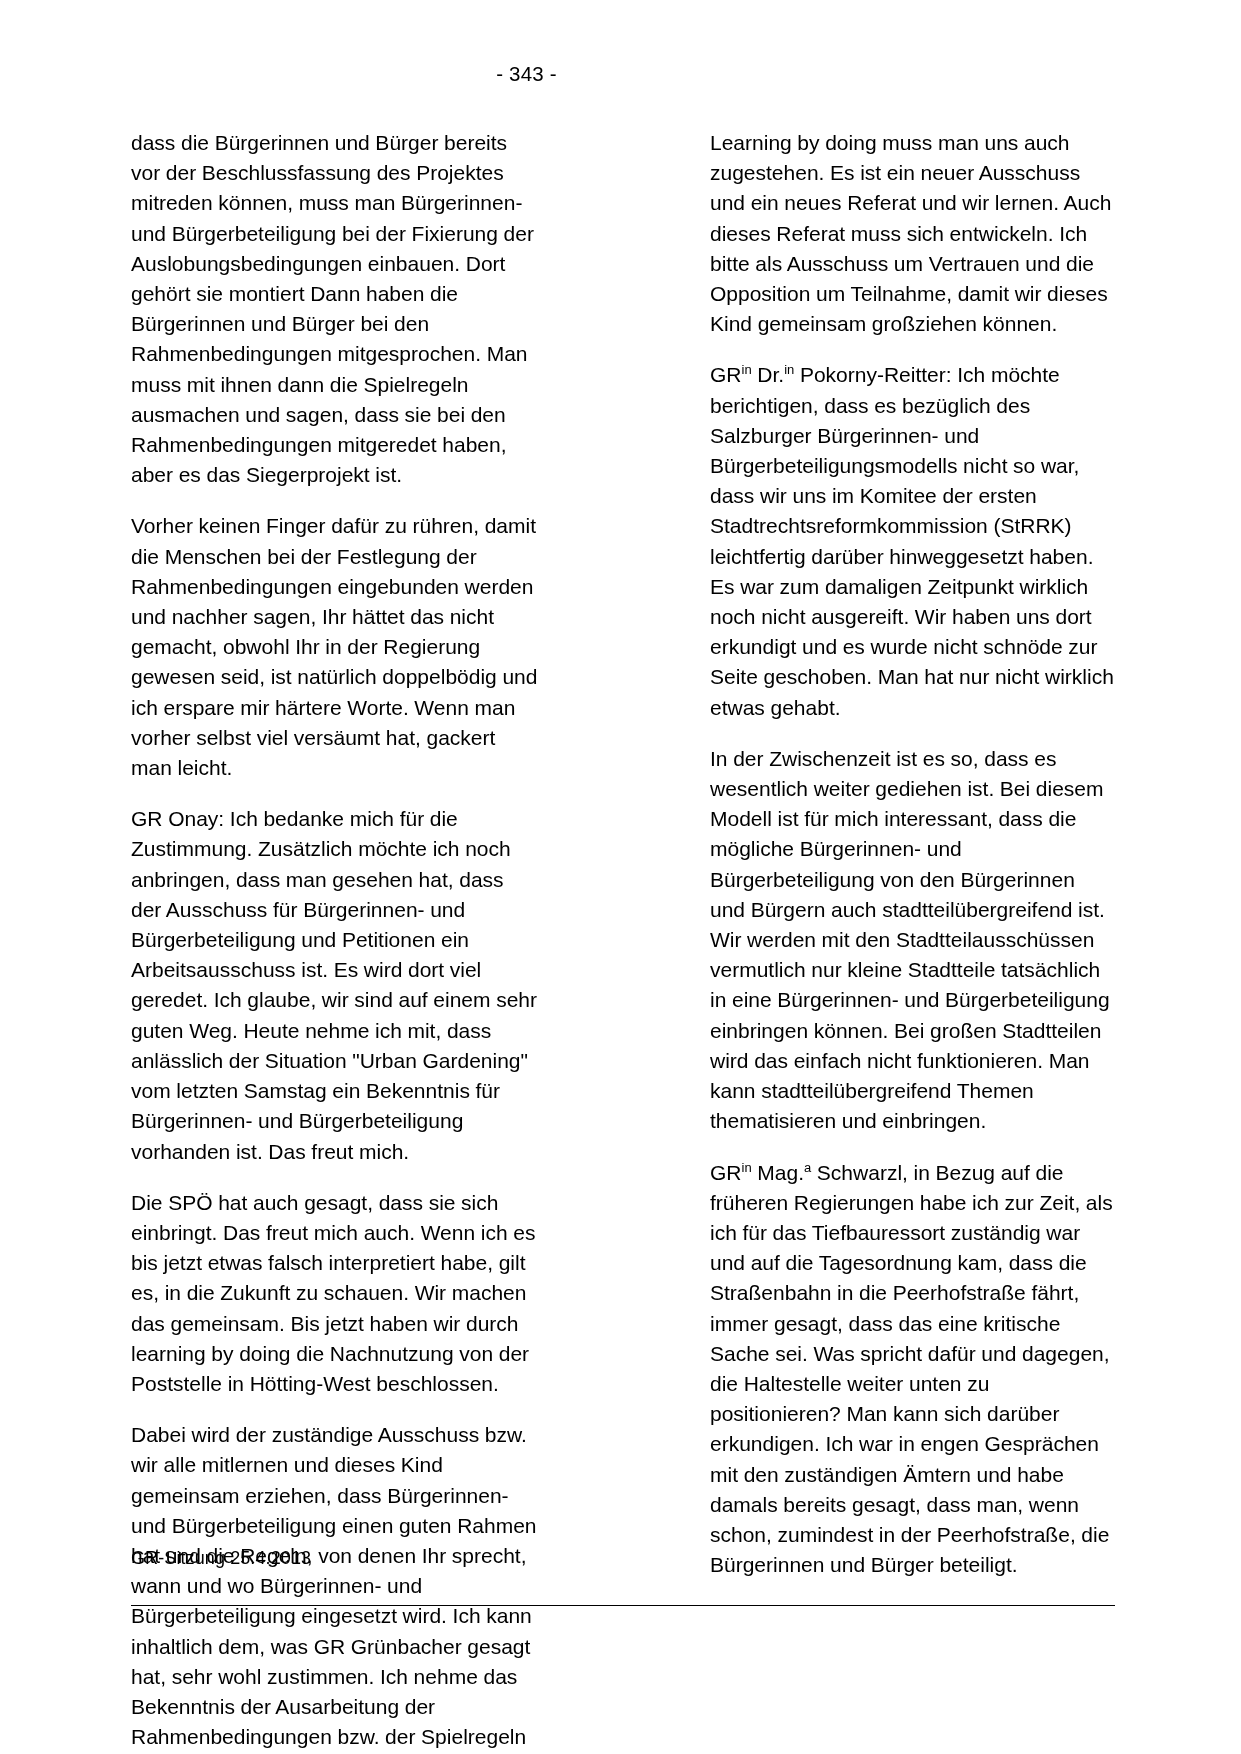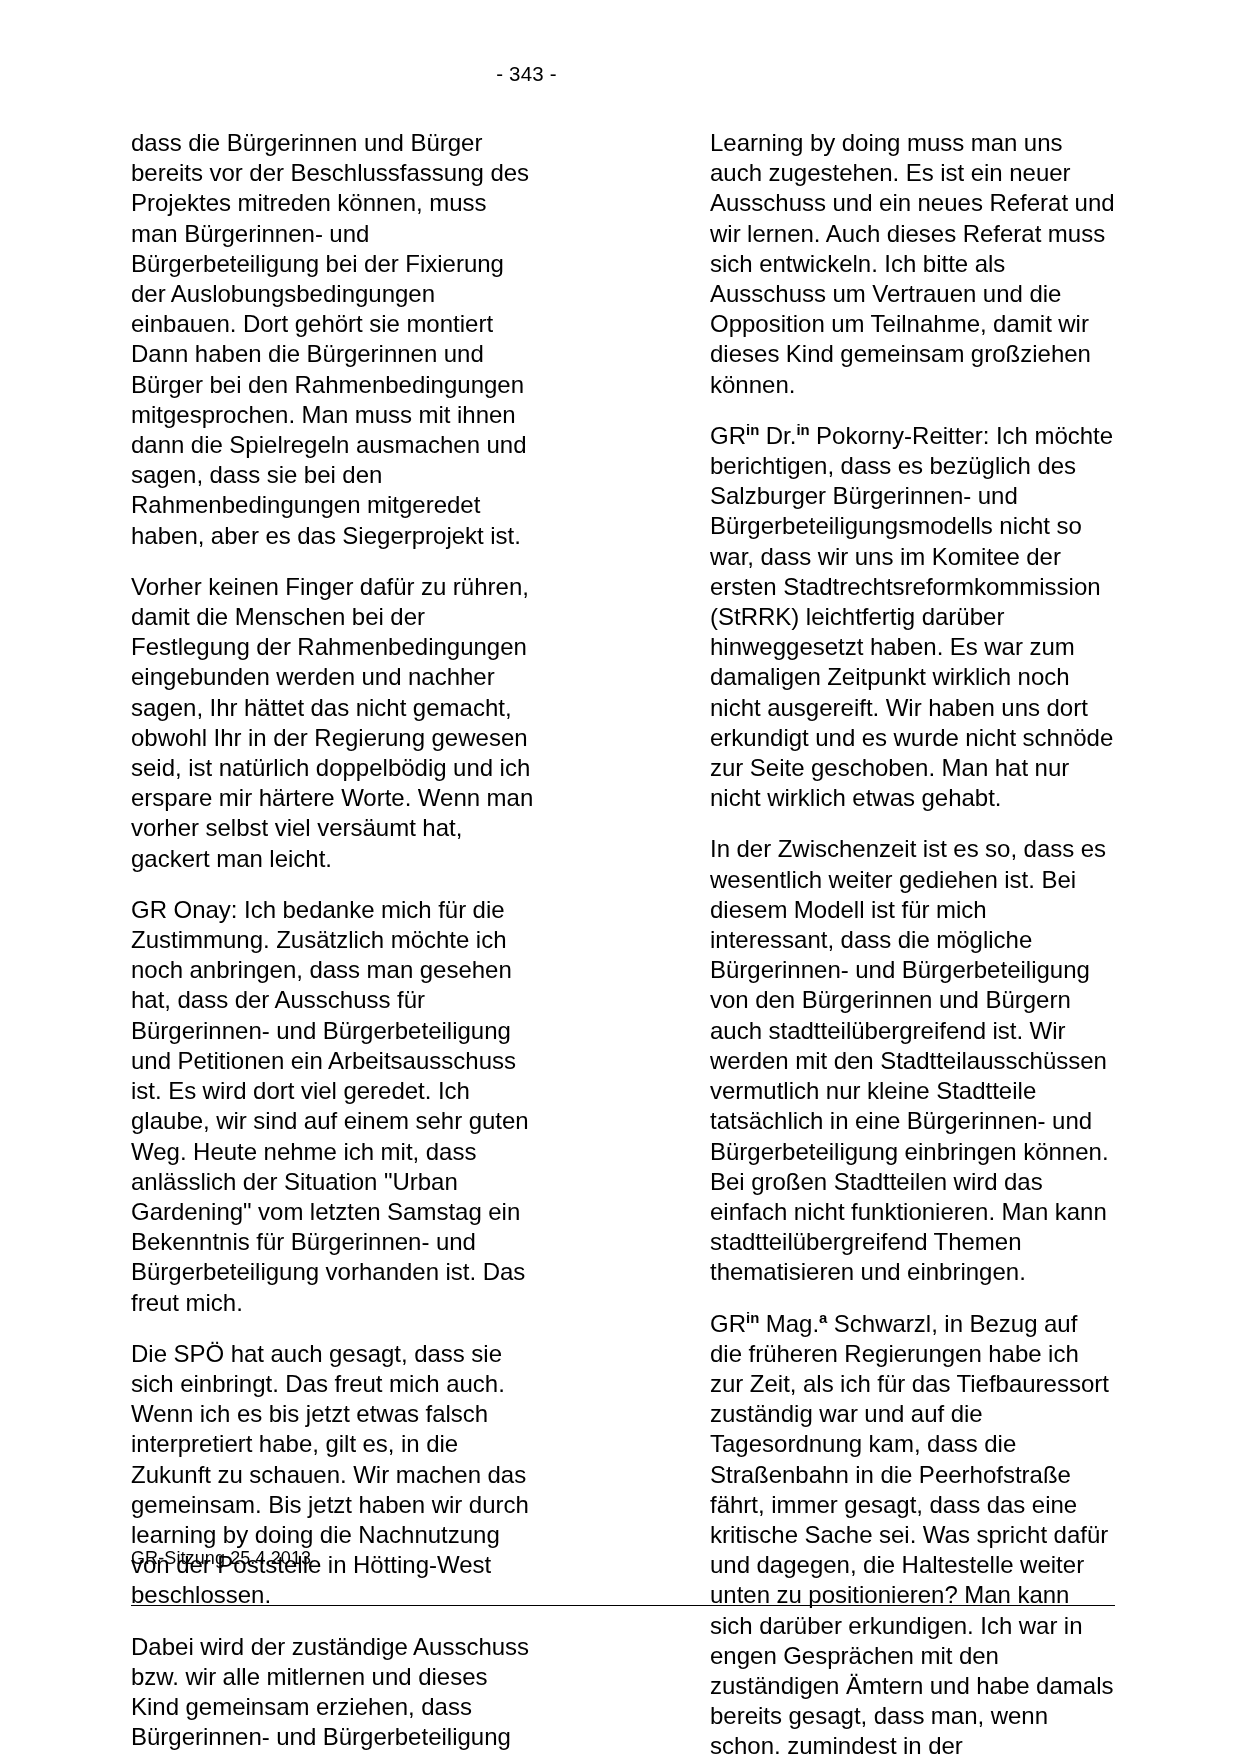--- a/index.html
+++ b/index.html
@@ -40,34 +40,33 @@
     justify-content: space-between;
   }
   .column {
     width: 408px;
   }
   .column.right {
     width: 405px;
   }
   p.para {
     margin: 0 0 21px 0;
-    font-size: 24px;
+    font-size: 21px;
     line-height: 30.2px;
     text-align: left;
     hyphens: manual;
     word-spacing: -0.2px;
   }
   p.para:last-child {
     margin-bottom: 0;
   }
   sup {
     font-size: 0.62em;
     vertical-align: super;
     line-height: 0;
-    font-weight: bold;
   }
   .footer-rule {
     position: absolute;
     left: 131px;
     top: 1605px;
     width: 984px;
     height: 1px;
     background: #000000;
   }
   .footer-text {

